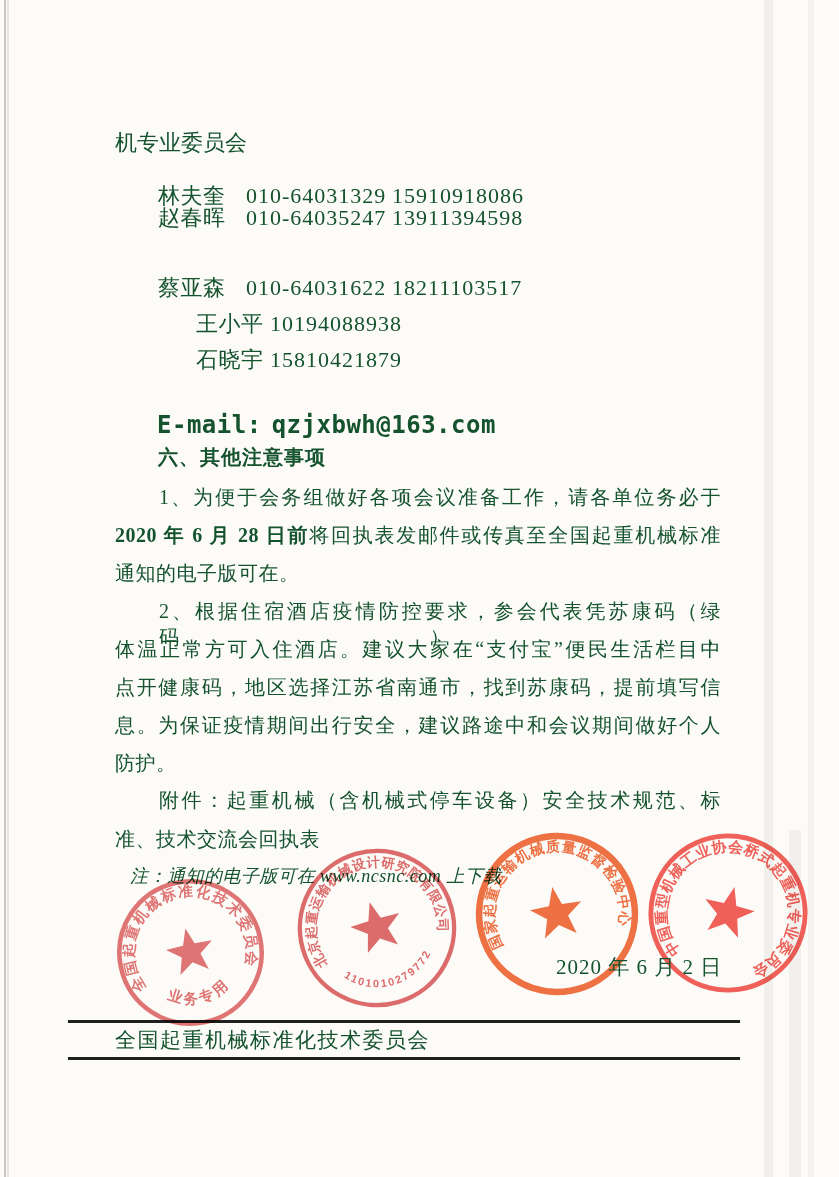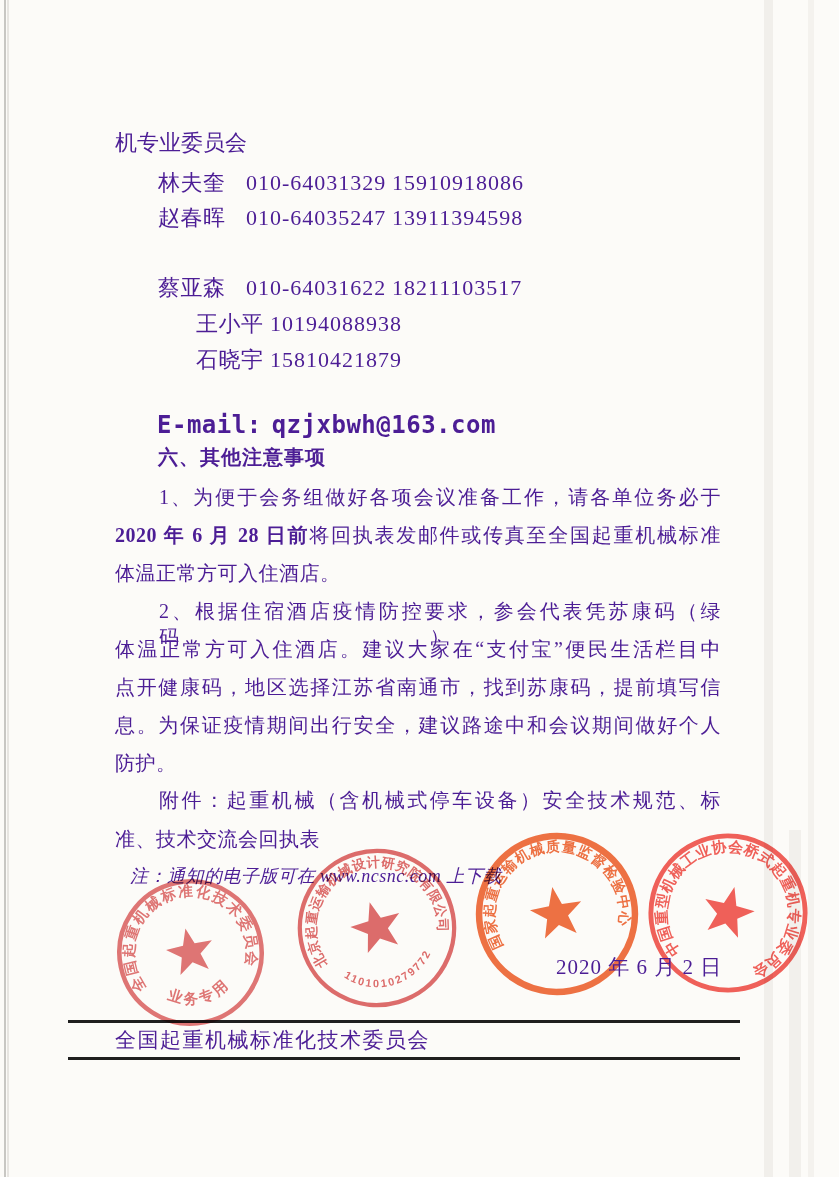--- a/index.html
+++ b/index.html
@@ -1,20 +1,20 @@
 <!DOCTYPE html>
 <html><head>
 <meta charset="utf-8">
 <style>
   html,body{margin:0;padding:0;background:#ffffff;}
   #page{
     position:relative;width:839px;height:1177px;overflow:hidden;
     background:#fcfbf8;
     font-family:"Liberation Serif","DejaVu Serif",serif;
-    color:#4c1d95;
+    color:#14532d;
   }
   .abs{position:absolute;}
   
   .edge-l1{left:4px;top:0;width:2px;height:1177px;background:#b7b5b2;opacity:.75;}
   .edge-l2{left:7px;top:0;width:2px;height:1177px;background:#dedbd7;opacity:.7;}
   .streak1{left:764px;top:0;width:9px;height:1177px;background:#f1efeb;}
   .streak2{left:789px;top:830px;width:12px;height:347px;background:#f2f0ec;}
   .streak3{left:808px;top:0;width:6px;height:1177px;background:#f4f2ee;}
 
   .cont-line{left:115px;top:128px;font-size:22px;white-space:nowrap;}
@@ -58,21 +58,21 @@
 <div id="page">
 
   <div class="abs edge-l1"></div>
   <div class="abs edge-l2"></div>
   <div class="abs streak1"></div>
   <div class="abs streak2"></div>
   <div class="abs streak3"></div>
 
   <div class="abs cont-line">机专业委员会</div>
 
-  <div class="abs c-row" style="top:168px">
+  <div class="abs c-row" style="top:181px">
     <span class="c-name">林夫奎</span><span class="c-phone">010-64031329</span><span class="c-mob">15910918086</span>
   </div>
   <div class="abs c-row" style="top:203px">
     <span class="c-name">赵春晖</span><span class="c-phone">010-64035247</span><span class="c-mob">13911394598</span>
   </div>
   <div class="abs c-row" style="top:273px">
     <span class="c-name">蔡亚森</span><span class="c-phone">010-64031622</span><span class="c-mob">18211103517</span>
   </div>
   <div class="abs c-row" style="top:309px">
     <span class="c-name narrow">王小平</span><span class="c-mob">10194088938</span>
@@ -85,21 +85,21 @@
   <div class="abs email-row">
     <span>E-mail:</span><span class="email-val">qzjxbwh@163.com</span>
   </div>
 
   <div class="abs heading">六、其他注意事项</div>
 
   <div class="abs pline indent" style="top:484px">1、为便于会务组做好各项会议准备工作，请各单位务必于</div>
   <div class="abs pline" style="top:522px">
     <span class="b">2020 年 6 月 28 日前</span><span>将回执表发邮件或传真至全国起重机械标准</span>
   </div>
-  <div class="abs pline endl" style="top:560px">体温正常方可入住酒店。</div>
+  <div class="abs pline endl" style="top:560px">通知的电子版可在。</div>
 
   <div class="abs pline indent" style="top:598px">2、根据住宿酒店疫情防控要求，参会代表凭苏康码（绿码），</div>
   <div class="abs pline" style="top:636px">体温正常方可入住酒店。建议大家在“支付宝”便民生活栏目中</div>
   <div class="abs pline" style="top:674px">点开健康码，地区选择江苏省南通市，找到苏康码，提前填写信</div>
   <div class="abs pline" style="top:712px">息。为保证疫情期间出行安全，建议路途中和会议期间做好个人</div>
   <div class="abs pline endl" style="top:750px">防护。</div>
 
   <div class="abs pline indent" style="top:787px">附件：起重机械（含机械式停车设备）安全技术规范、标</div>
   <div class="abs pline endl" style="top:826px">准、技术交流会回执表</div>
 

